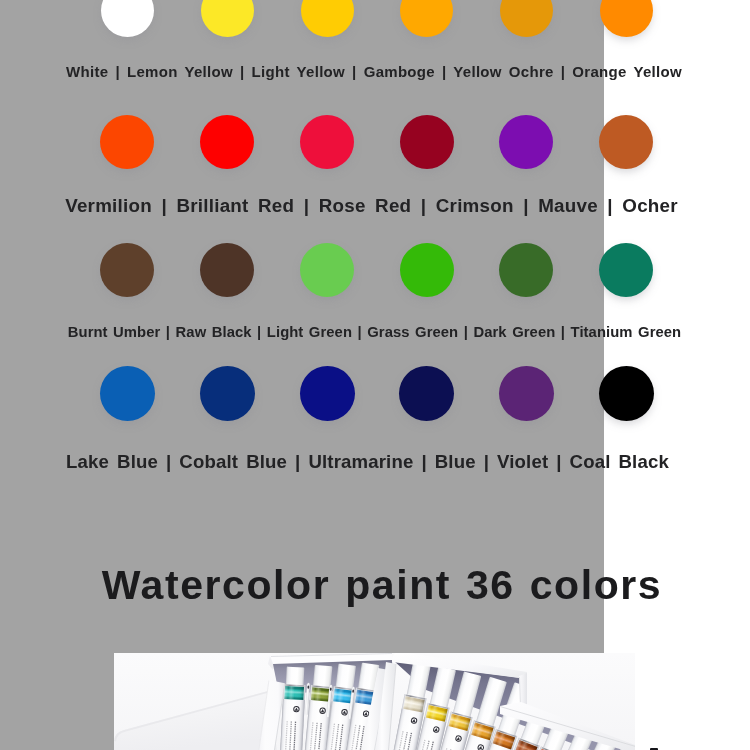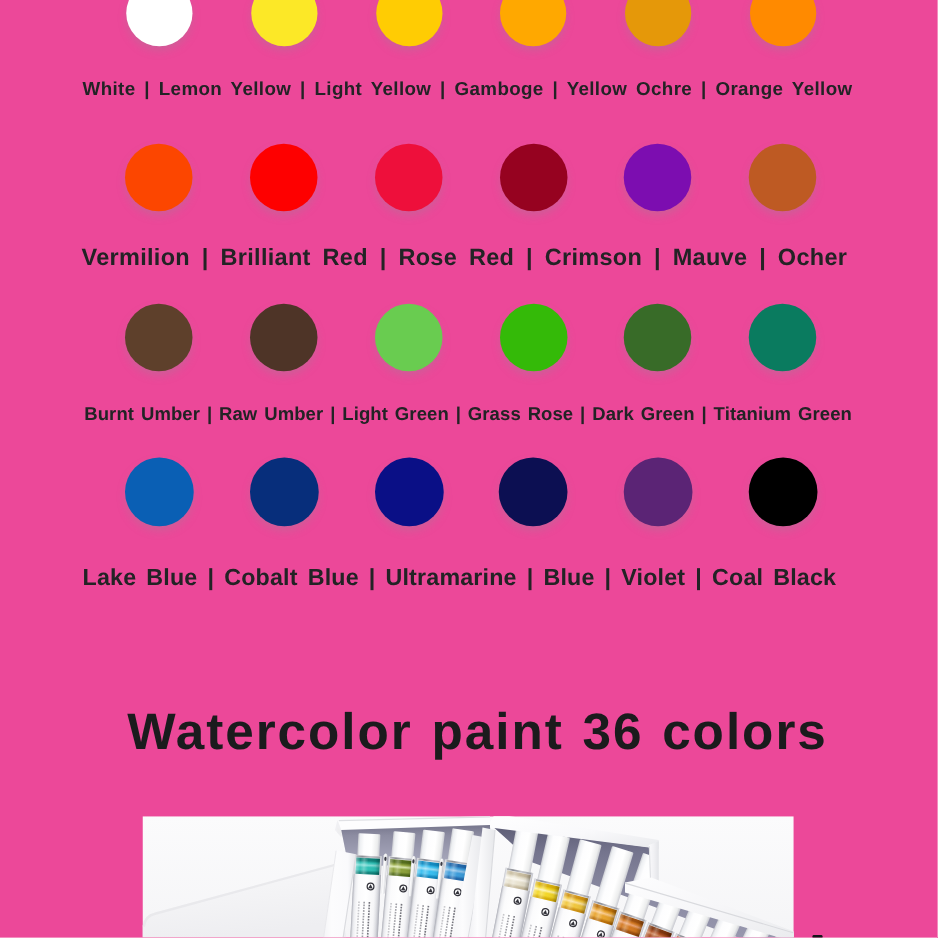--- a/index.html
+++ b/index.html
@@ -1,17 +1,17 @@
 <!DOCTYPE html>
 <html><head>
 <meta charset="utf-8">
 <style>
   html,body{margin:0;padding:0;}
   body{width:750px;height:750px;background:#fff;font-family:"Liberation Sans",sans-serif;overflow:hidden;}
-  #page{position:relative;width:750px;height:750px;background:#ec4899;}
+  #page{position:relative;width:604px;height:750px;background:#a3a3a3;}
   .dot{position:absolute;border-radius:50%;}
   #corner-mark{position:absolute;left:650px;top:748px;width:8px;height:6px;background:#15151a;border-radius:1px;}
   .swatch-label{position:absolute;left:0;width:750px;text-align:center;color:#232325;white-space:nowrap;font-weight:600;-webkit-font-smoothing:antialiased;}
   #heading{position:absolute;left:0;width:750px;text-align:center;color:#1b1b1d;
            font-size:41px;font-weight:700;letter-spacing:1.58px;word-spacing:2px;white-space:nowrap;}
   #photo{position:absolute;}
 </style>
 </head>
 <body>
 
@@ -30,21 +30,21 @@
       <div class="dot" style="left: 399.5px; top: 115px; width: 54px; height: 54px; background: rgb(150, 2, 32); box-shadow: rgba(140, 140, 148, 0.35) 0px 4px 8px -1px;"></div>
       <div class="dot" style="left: 499px; top: 115px; width: 54px; height: 54px; background: rgb(124, 13, 176); box-shadow: rgba(140, 140, 148, 0.35) 0px 4px 8px -1px;"></div>
       <div class="dot" style="left: 599px; top: 115px; width: 54px; height: 54px; background: rgb(190, 90, 35); box-shadow: rgba(140, 140, 148, 0.35) 0px 4px 8px -1px;"></div>
       <div class="swatch-label" style="top: 194.8px; left: -3.5px; font-size: 18.8px; letter-spacing: 0.25px; word-spacing: 4px;">Vermilion | Brilliant Red | Rose Red | Crimson | Mauve | Ocher</div>
       <div class="dot" style="left: 100px; top: 243px; width: 54px; height: 54px; background: rgb(94, 64, 43); box-shadow: rgba(140, 140, 148, 0.35) 0px 4px 8px -1px;"></div>
       <div class="dot" style="left: 200px; top: 243px; width: 54px; height: 54px; background: rgb(78, 52, 39); box-shadow: rgba(140, 140, 148, 0.35) 0px 4px 8px -1px;"></div>
       <div class="dot" style="left: 300px; top: 243px; width: 54px; height: 54px; background: rgb(105, 204, 80); box-shadow: rgba(140, 140, 148, 0.35) 0px 4px 8px -1px;"></div>
       <div class="dot" style="left: 399.5px; top: 243px; width: 54px; height: 54px; background: rgb(52, 186, 8); box-shadow: rgba(140, 140, 148, 0.35) 0px 4px 8px -1px;"></div>
       <div class="dot" style="left: 499px; top: 243px; width: 54px; height: 54px; background: rgb(56, 107, 40); box-shadow: rgba(140, 140, 148, 0.35) 0px 4px 8px -1px;"></div>
       <div class="dot" style="left: 599px; top: 243px; width: 54px; height: 54px; background: rgb(10, 123, 95); box-shadow: rgba(140, 140, 148, 0.35) 0px 4px 8px -1px;"></div>
-      <div class="swatch-label" style="top: 324px; left: -0.5px; font-size: 14.8px; letter-spacing: 0.08px; word-spacing: 1.3px;">Burnt Umber | Raw Umber | Light Green | Grass Rose | Dark Green | Titanium Green</div>
+      <div class="swatch-label" style="top: 324px; left: -0.5px; font-size: 14.8px; letter-spacing: 0.08px; word-spacing: 1.3px;">Burnt Umber | Raw Black | Light Green | Grass Green | Dark Green | Titanium Green</div>
       <div class="dot" style="left: 99.5px; top: 365.5px; width: 55px; height: 55px; background: rgb(10, 95, 180); box-shadow: rgba(140, 140, 148, 0.35) 0px 4px 8px -1px;"></div>
       <div class="dot" style="left: 199.5px; top: 365.5px; width: 55px; height: 55px; background: rgb(7, 46, 123); box-shadow: rgba(140, 140, 148, 0.35) 0px 4px 8px -1px;"></div>
       <div class="dot" style="left: 299.5px; top: 365.5px; width: 55px; height: 55px; background: rgb(10, 15, 134); box-shadow: rgba(140, 140, 148, 0.35) 0px 4px 8px -1px;"></div>
       <div class="dot" style="left: 399px; top: 365.5px; width: 55px; height: 55px; background: rgb(12, 15, 82); box-shadow: rgba(140, 140, 148, 0.35) 0px 4px 8px -1px;"></div>
       <div class="dot" style="left: 498.5px; top: 365.5px; width: 55px; height: 55px; background: rgb(91, 36, 117); box-shadow: rgba(140, 140, 148, 0.35) 0px 4px 8px -1px;"></div>
       <div class="dot" style="left: 598.5px; top: 365.5px; width: 55px; height: 55px; background: rgb(0, 0, 0); box-shadow: rgba(140, 140, 148, 0.35) 0px 4px 8px -1px;"></div>
       <div class="swatch-label" style="top: 450.5px; left: -7.5px; font-size: 18.6px; letter-spacing: 0.15px; word-spacing: 2.7px;">Lake Blue | Cobalt Blue | Ultramarine | Blue | Violet | Coal Black</div>
     </div>
   <div id="heading" style="top: 562px; left: 7px;">Watercolor paint 36 colors</div>
   <div id="corner-mark"></div>

